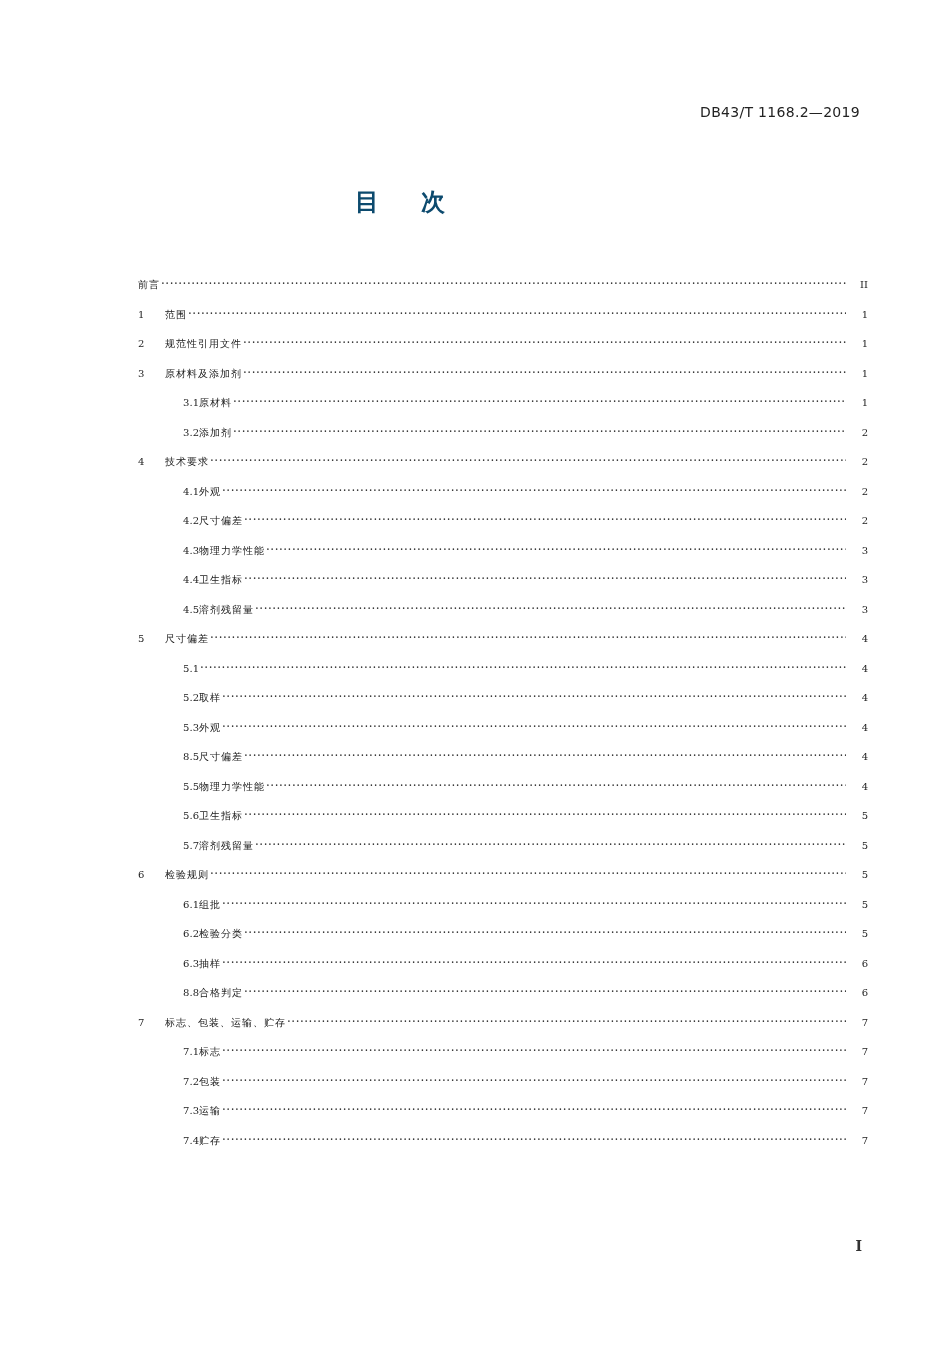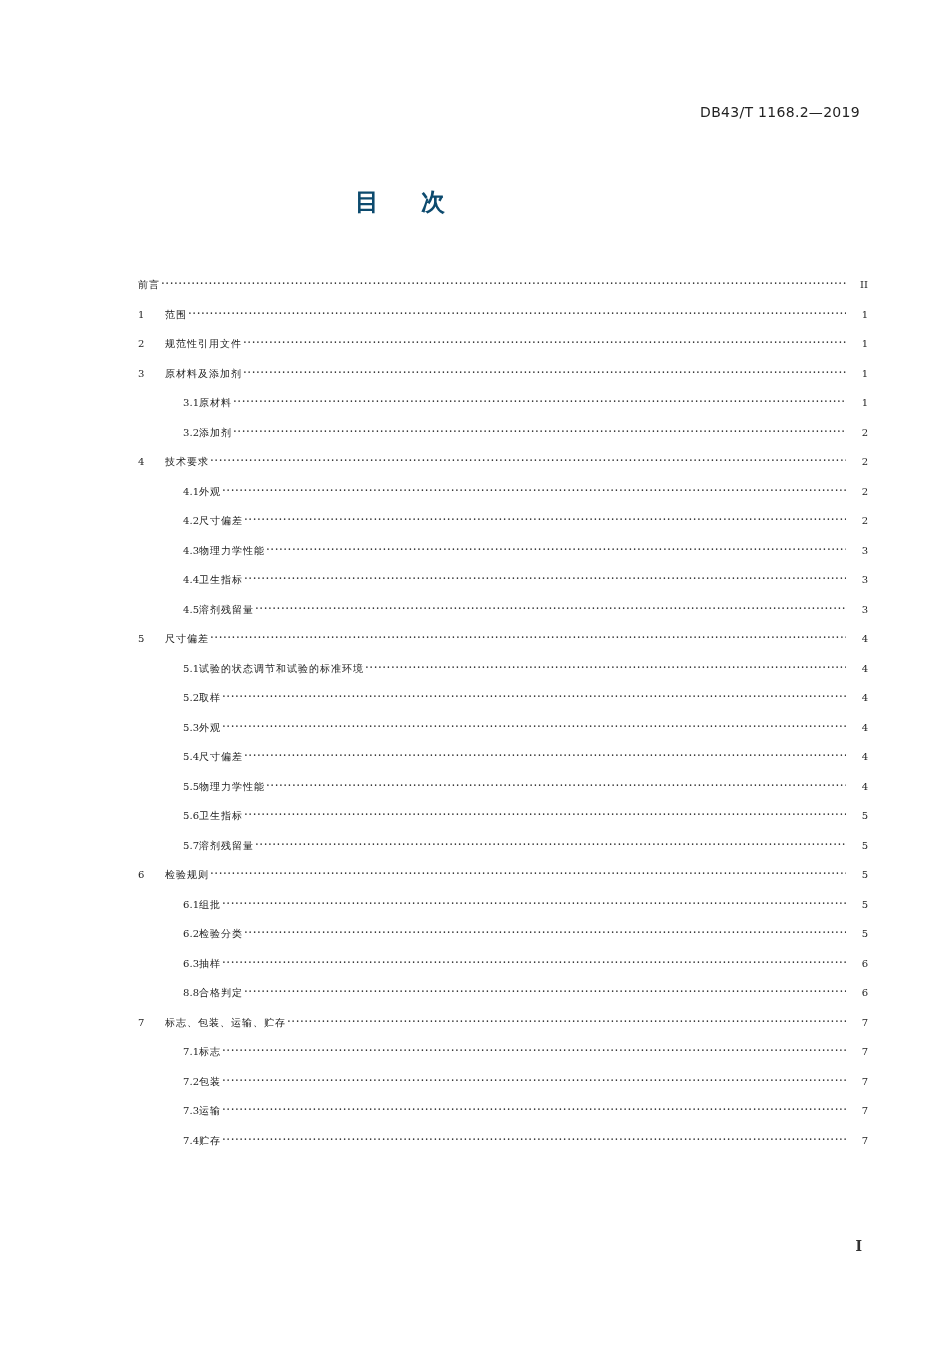--- a/index.html
+++ b/index.html
@@ -103,38 +103,37 @@
       <span class="page">3</span>
     </div>
     <div class="toc-row lvl1">
       <span class="num">5</span>
       <span class="label">尺寸偏差</span>
       <span class="leader"></span>
       <span class="page">4</span>
     </div>
     <div class="toc-row sub">
       <span class="num">5.1</span>
-      <span class="label">试验的状态调节和试验的标准环境</span>
       <span class="leader"></span>
       <span class="page">4</span>
     </div>
     <div class="toc-row sub">
       <span class="num">5.2</span>
       <span class="label">取样</span>
       <span class="leader"></span>
       <span class="page">4</span>
     </div>
     <div class="toc-row sub">
       <span class="num">5.3</span>
       <span class="label">外观</span>
       <span class="leader"></span>
       <span class="page">4</span>
     </div>
     <div class="toc-row sub">
-      <span class="num">5.4</span>
+      <span class="num">8.5</span>
       <span class="label">尺寸偏差</span>
       <span class="leader"></span>
       <span class="page">4</span>
     </div>
     <div class="toc-row sub">
       <span class="num">5.5</span>
       <span class="label">物理力学性能</span>
       <span class="leader"></span>
       <span class="page">4</span>
     </div>

